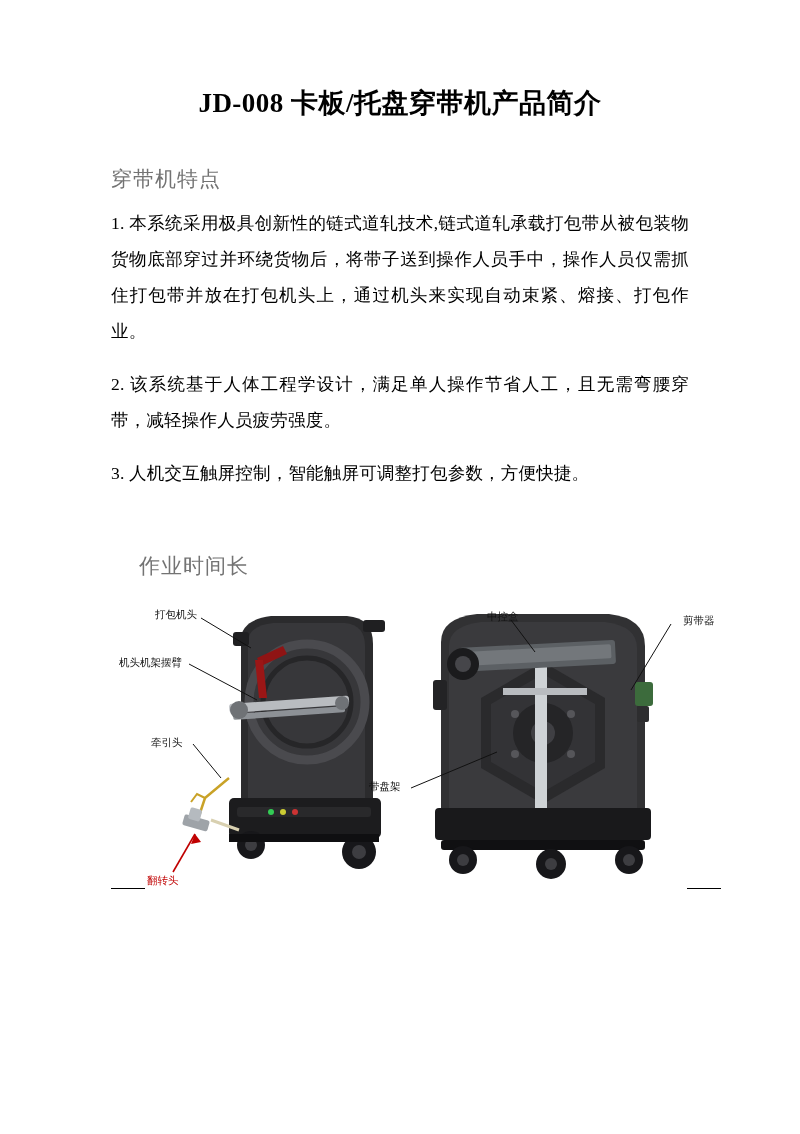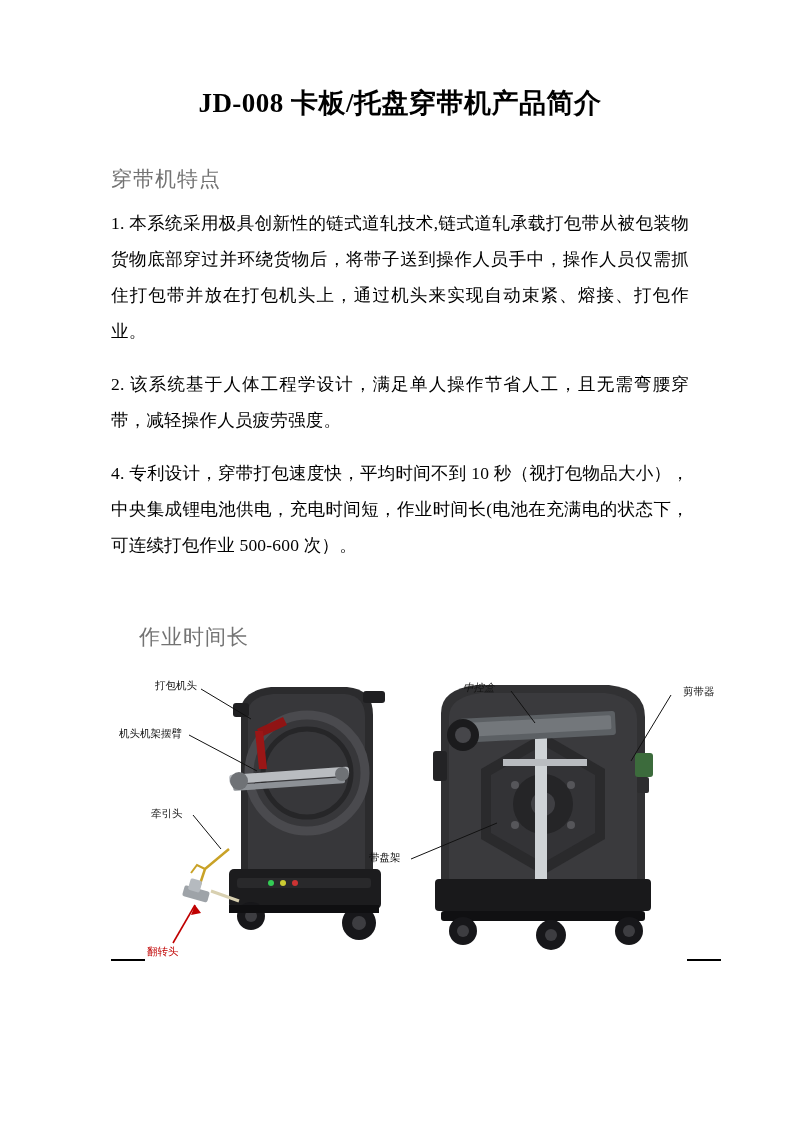--- a/index.html
+++ b/index.html
@@ -94,21 +94,21 @@
 
 <div class="page">
 
   <h1 class="doc-title">JD-008 卡板/托盘穿带机产品简介</h1>
 
   <h2 class="section-heading">穿带机特点</h2>
 
   <div class="body-list">
     <p class="body-item">1. 本系统采用极具创新性的链式道轧技术,链式道轧承载打包带从被包装物货物底部穿过并环绕货物后，将带子送到操作人员手中，操作人员仅需抓住打包带并放在打包机头上，通过机头来实现自动束紧、熔接、打包作业。</p>
     <p class="body-item">2. 该系统基于人体工程学设计，满足单人操作节省人工，且无需弯腰穿带，减轻操作人员疲劳强度。</p>
-    <p class="body-item">4. 专利设计，穿带打包速度快，平均时间不到 10 秒（视打包物品大小），中央集成锂电池供电，充电时间短，作业时间长(电池在充满电的状态下，可连续打包作业 500-600 次）。</p>
+    <p class="body-item">3. 人机交互触屏控制，智能触屏可调整打包参数，方便快捷。</p>
   </div>
 
   <h2 class="section-heading indented">作业时间长</h2>
 
   <div class="figure">
 
     <svg class="fig-canvas" viewBox="0 0 610 300" preserveAspectRatio="none">
 
       <g>
 
@@ -195,21 +195,21 @@
       <g stroke="#c00000" stroke-width="1.6" fill="none">
         <path d="M62 270 L84 232"></path>
       </g>
       <polygon points="84,232 80,242 90,240" fill="#c00000"></polygon>
     </svg>
 
     <div class="label" style="left:44px; top:6px;">打包机头</div>
     <div class="label" style="left:8px; top:54px;">机头机架摆臂</div>
     <div class="label" style="left:40px; top:134px;">牵引头</div>
     <div class="label red" style="left:36px; top:272px;font-family:Liberation Serif, serif;">翻转头</div>
-    <div class="label" style="left:352px; top:8px;font-style:italic;">中控盒</div>
+    <div class="label" style="left:376px; top:8px;">中控盒</div>
     <div class="label" style="left:552px; top:12px;margin-left:20px;">剪带器</div>
     <div class="label" style="left:258px; top:178px;">带盘架</div>
 
     <div class="corner" style="left:0px; top:286px;"></div>
     <div class="corner" style="left:576px; top:286px;"></div>
   </div>
 
 </div>
 
 </body></html>

